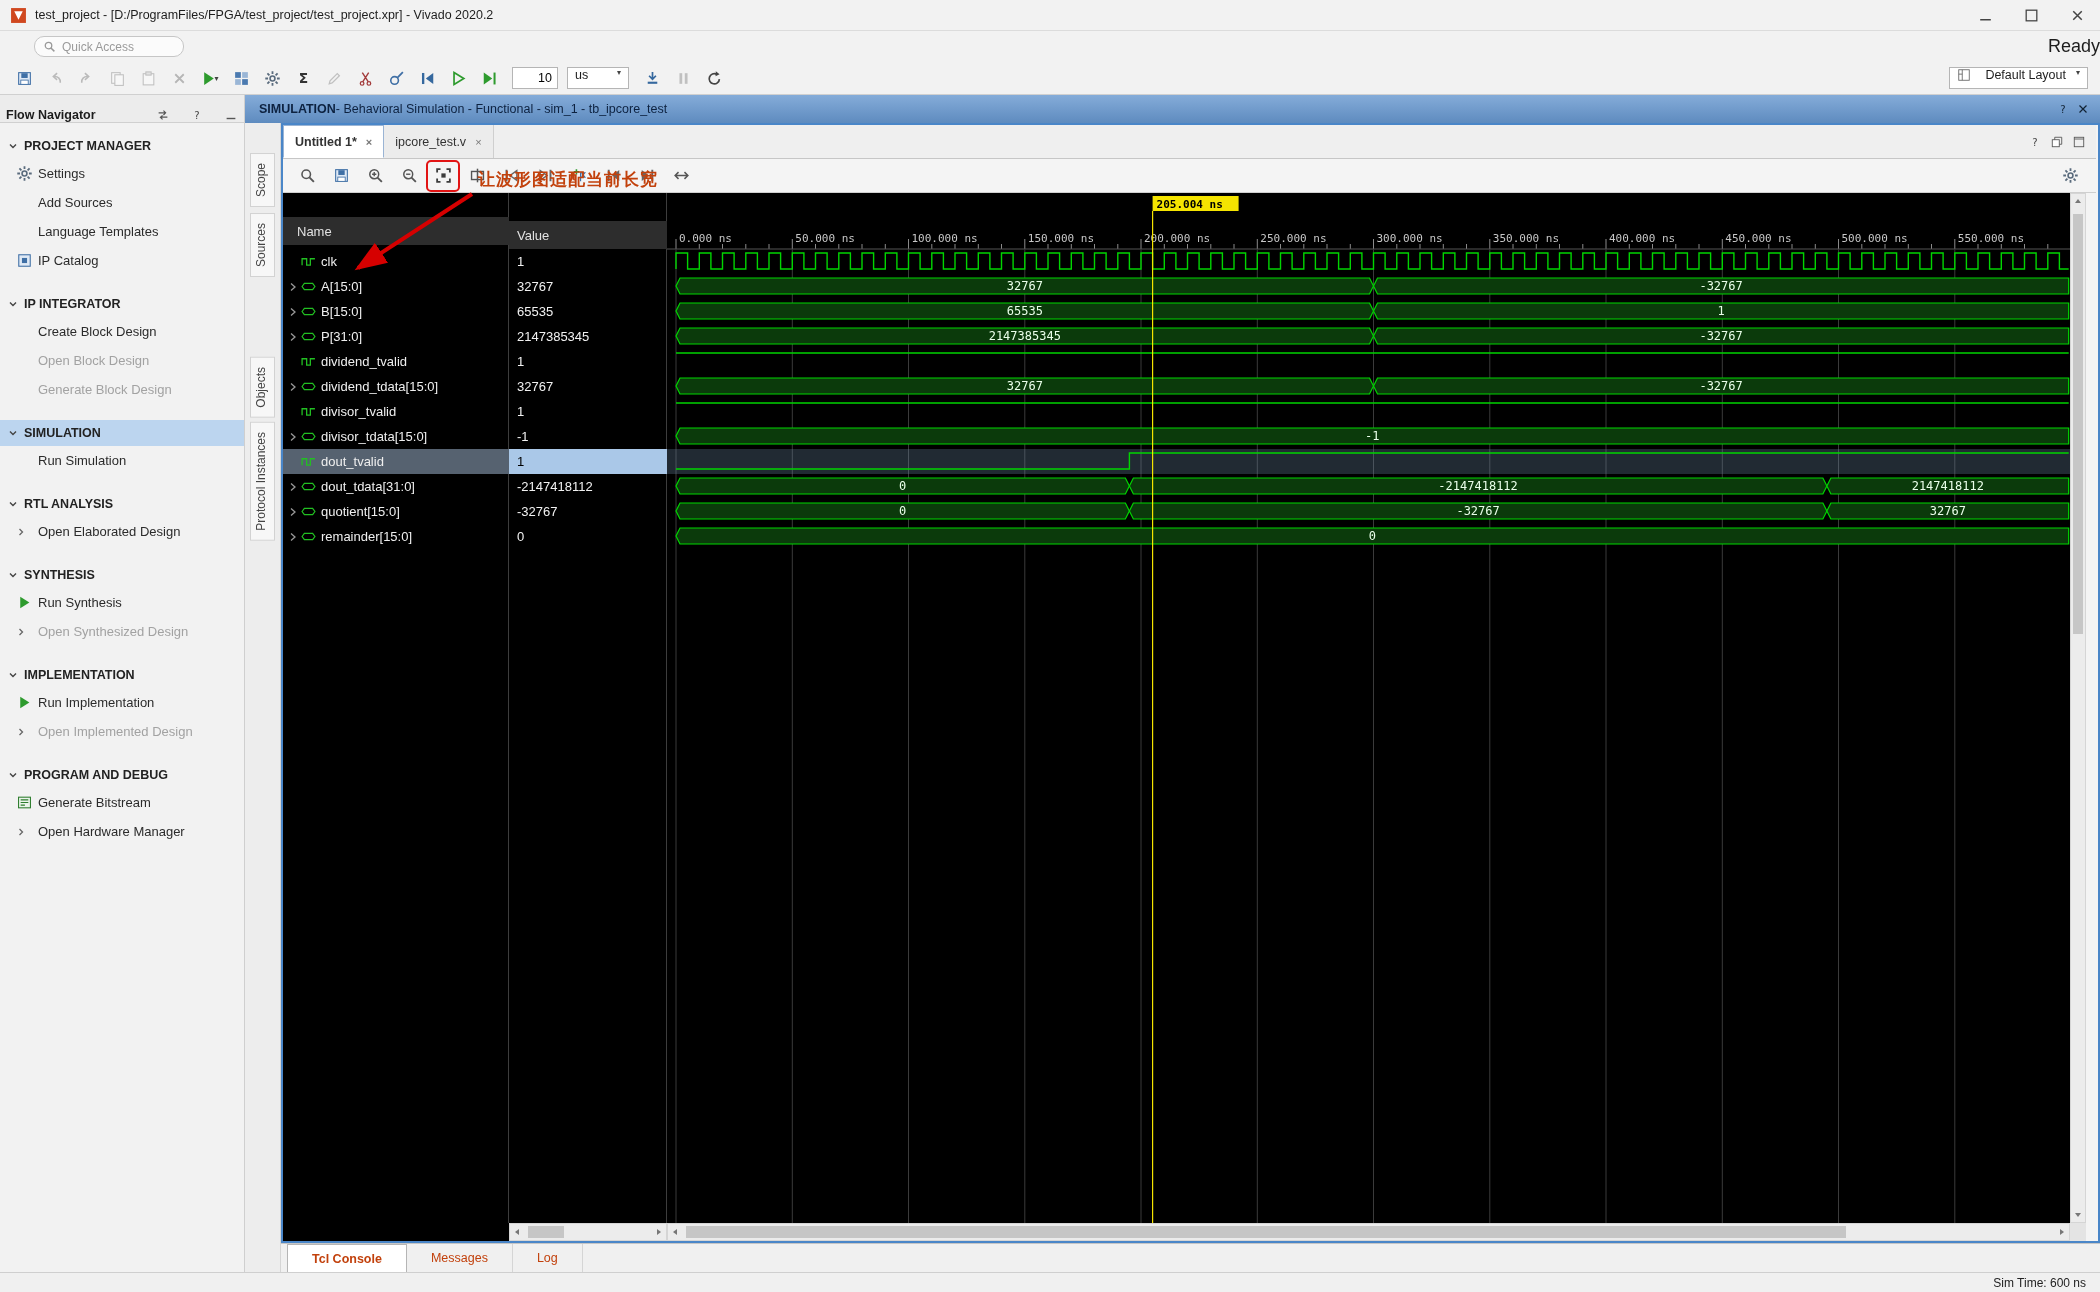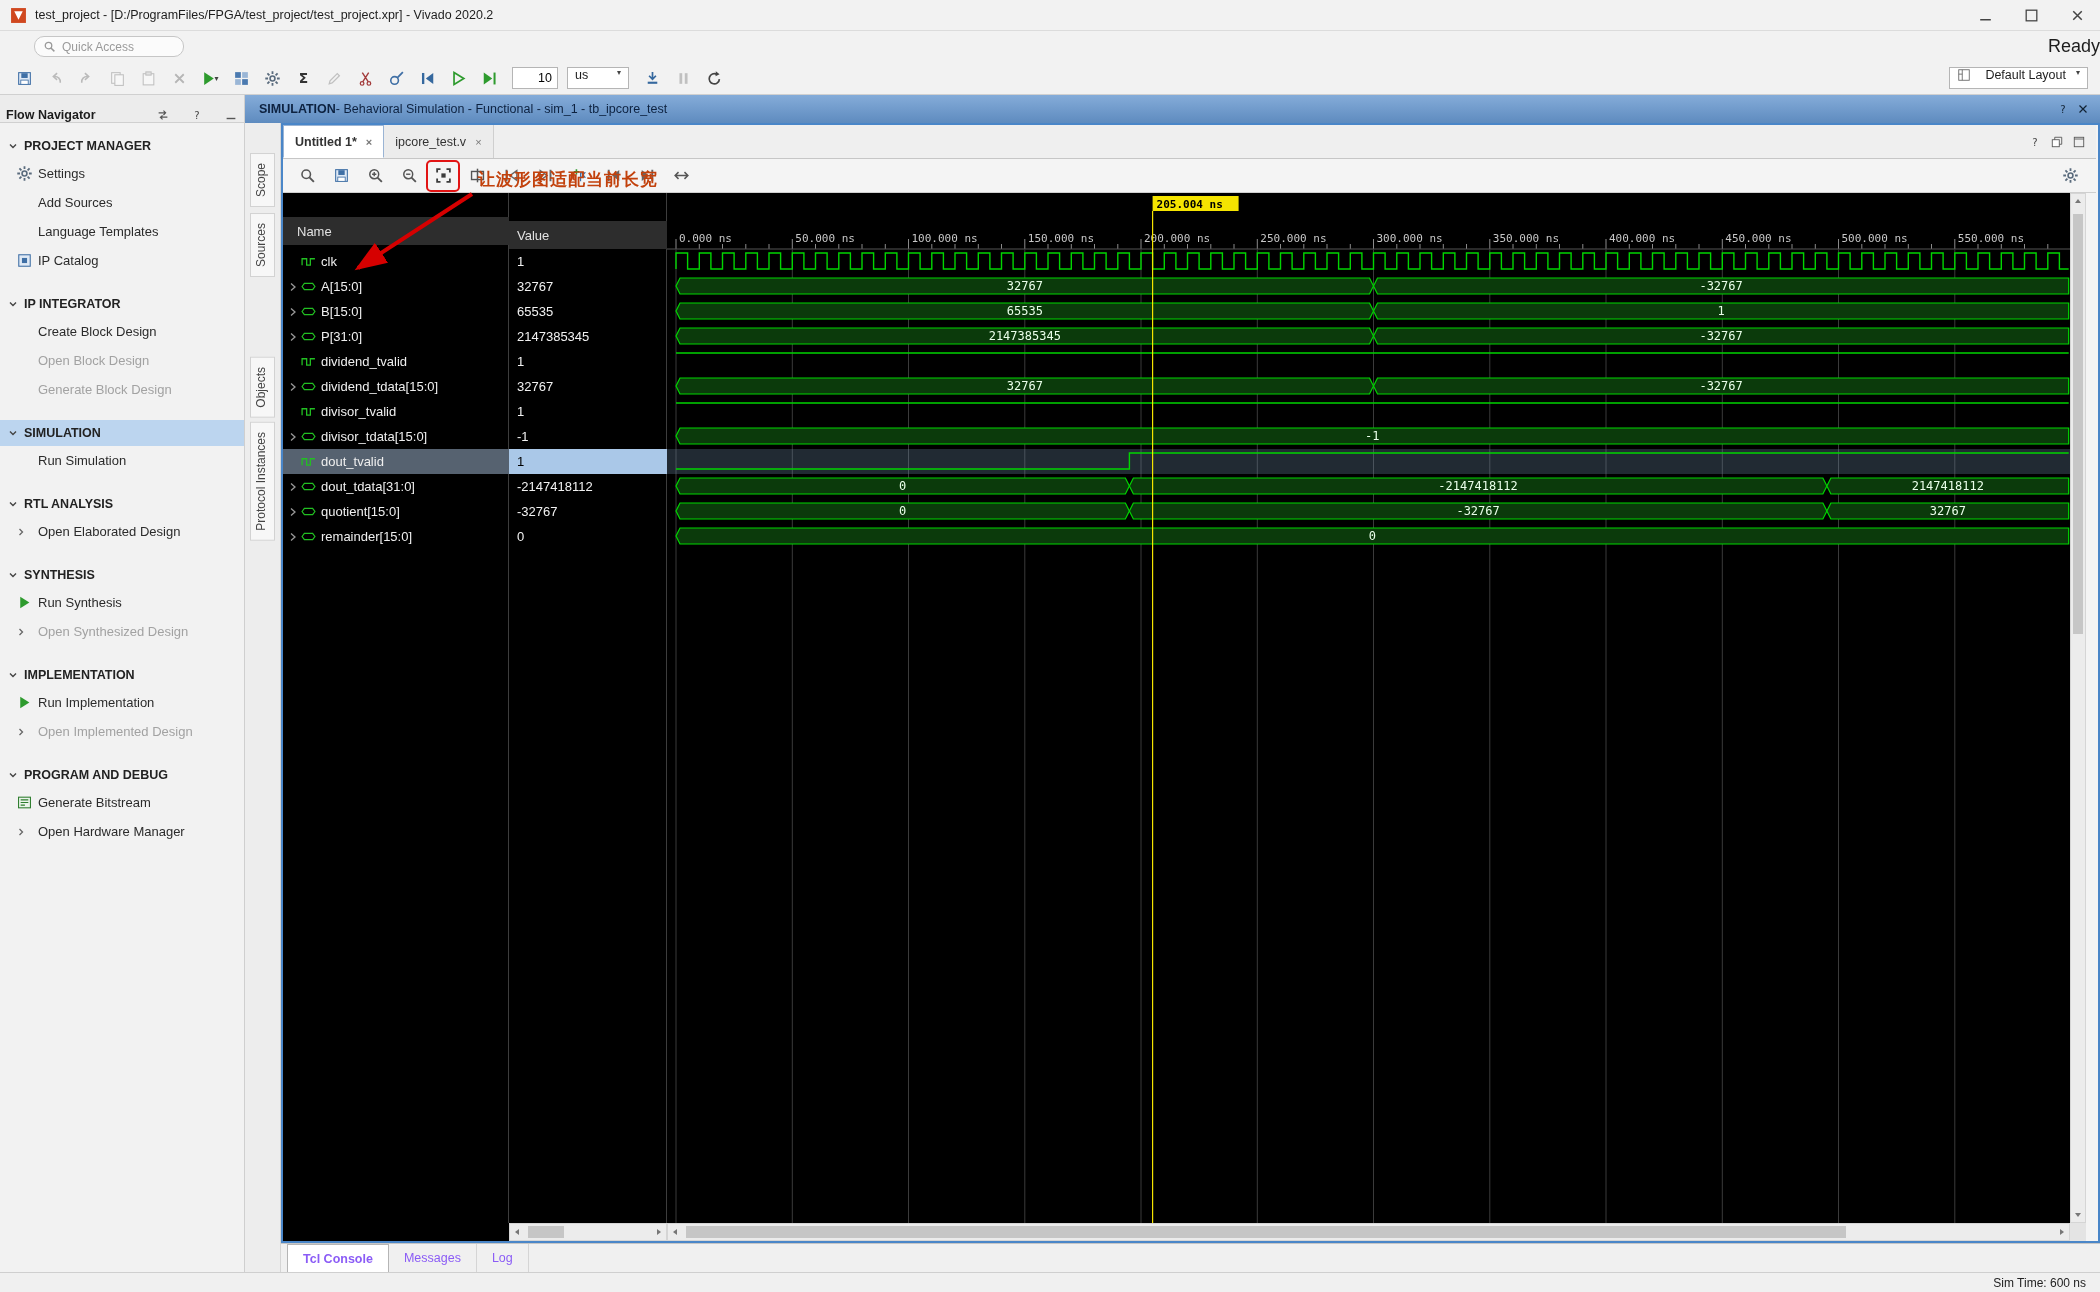--- a/index.html
+++ b/index.html
@@ -81,21 +81,21 @@
 .sv-thumb{position:absolute;left:2px;top:20px;width:10px;height:420px;background:#c6c6c6}
 .sarrow{position:absolute;width:14px;height:14px;display:flex;align-items:center;justify-content:center}
 .hsc{top:1223px;height:18px;background:#ececec;border:1px solid #d5d5d5}
 #hsc-names{left:283px;width:384px;background:#000;border:none}
 #hsc-names .track{position:absolute;left:226px;top:0;width:158px;height:18px;background:#ececec;border:1px solid #d5d5d5}
 #hsc-canvas{left:667px;width:1403px}
 .h-thumb{position:absolute;top:2px;height:12px;background:#c6c6c6}
 #corner{left:2070px;top:1223px;width:16px;height:18px;background:#e4e4e4}
 
 #bottom-tabs{left:281px;top:1243px;width:1819px;height:29px;background:#f0f0f0;border-top:1px solid #c6c6c6;display:flex;align-items:stretch;padding-left:6px}
-.btab{display:flex;align-items:center;padding:0 15px;font-size:12.5px;color:#8b5cf6;border-right:1px solid #d5d5d5}
+.btab{display:flex;align-items:center;padding:0 24px;font-size:12.5px;color:#c2410c;border-right:1px solid #d5d5d5}
 .btab.act{background:#fff;border:1px solid #b5b5b5;border-bottom:none;font-weight:bold}
 #statusbar{left:0;top:1272px;width:2100px;height:20px;background:#f0f0f0;border-top:1px solid #cfcfcf;display:flex;align-items:center;justify-content:flex-end;padding-right:14px;font-size:12px;color:#222}
 </style>
 </head>
 <body>
 
 <div class="abs" id="titlebar">
   <span class="icn">
       <svg viewBox="0 0 16 16">
         <rect x="1" y="1" width="14" height="14" fill="#d0481f"></rect>

